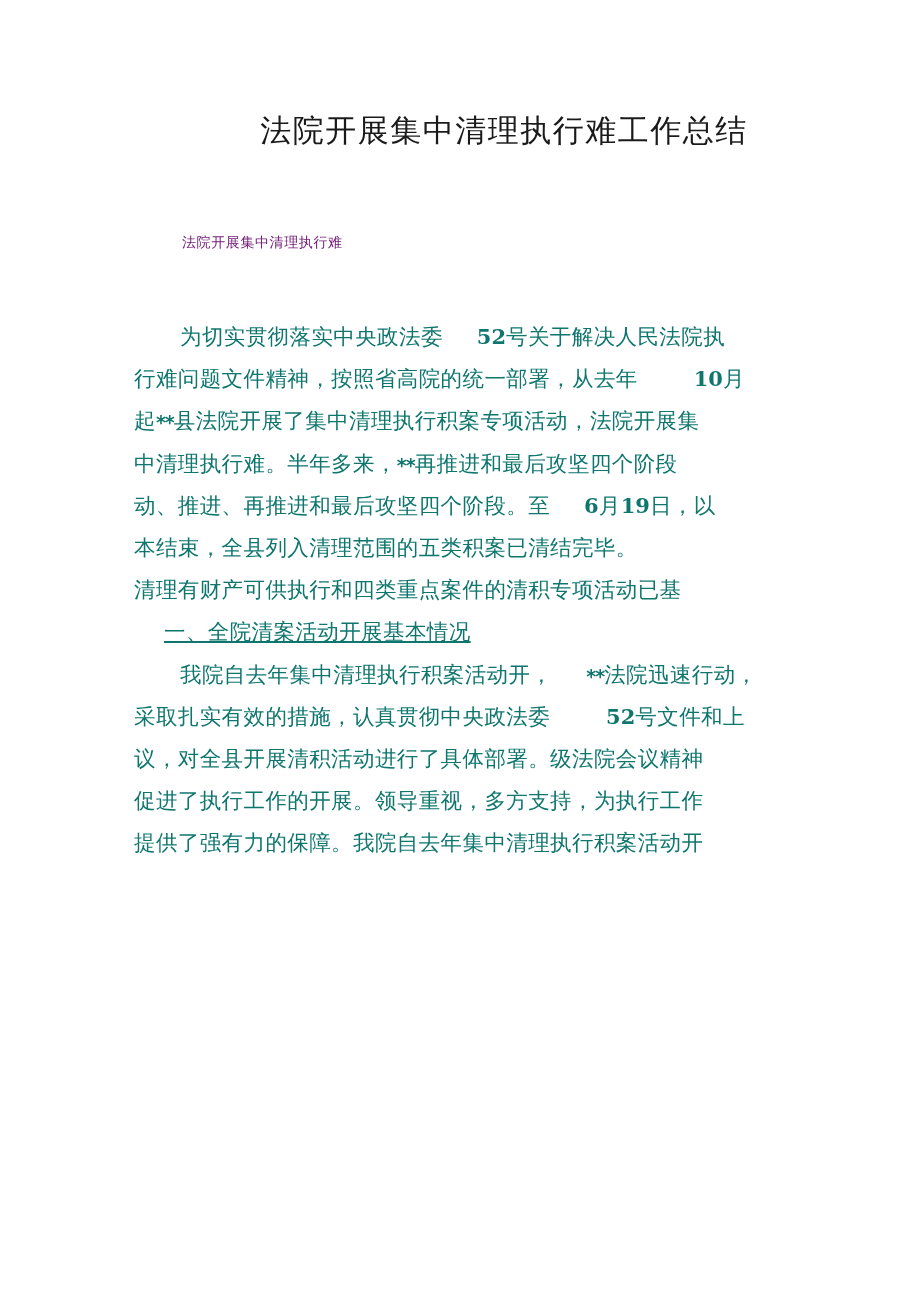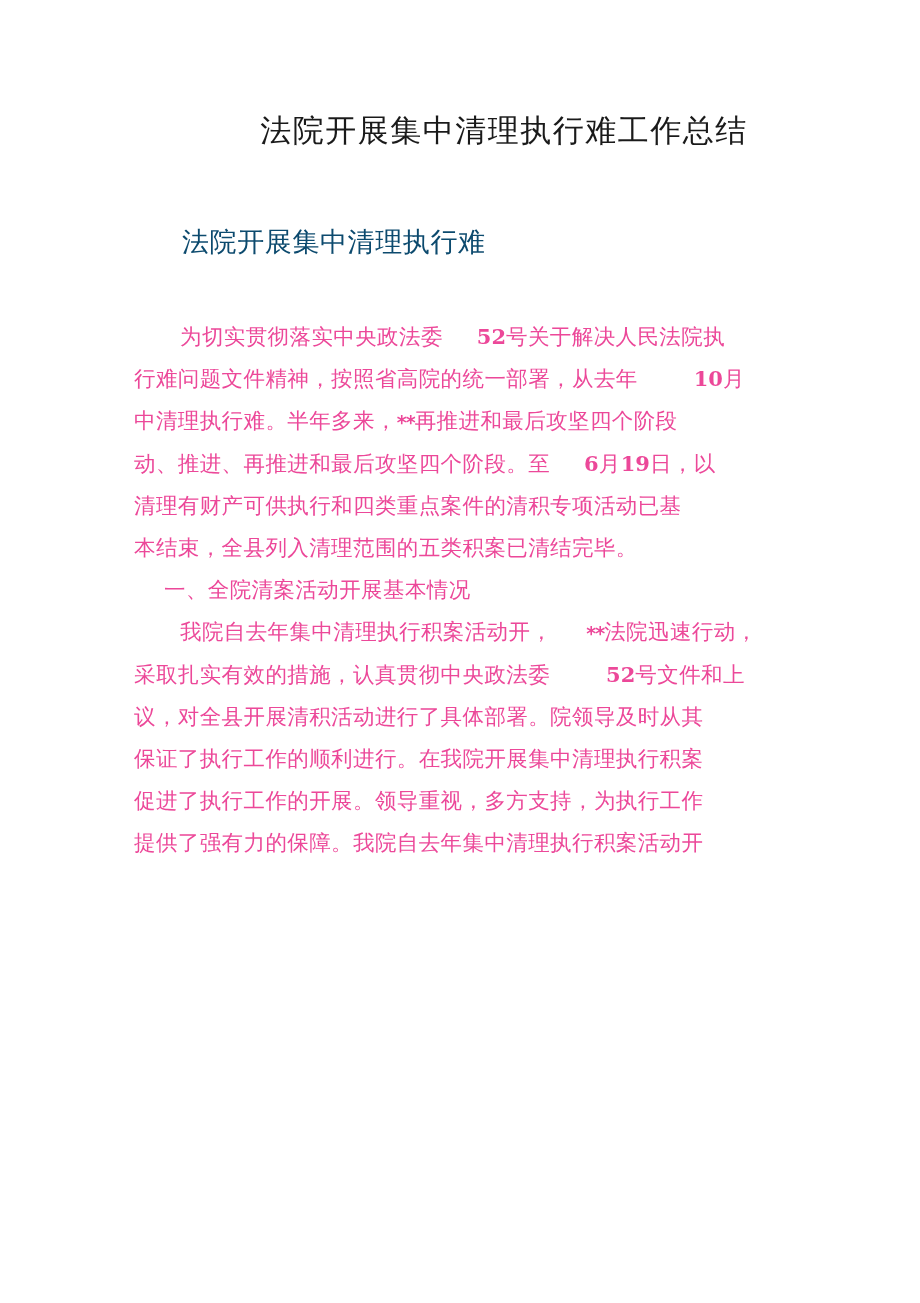--- a/index.html
+++ b/index.html
@@ -32,45 +32,45 @@
     color: #1a1a1a;
     white-space: pre;
     padding-left: 44px;
   }
   .doc-subtitle {
     position: absolute;
     left: 134px;
     top: 226px;
     width: 620px;
     font-family: "DejaVu Serif", serif;
-    font-size: 27px;
+    font-size: 14px;
     line-height: 32px;
     letter-spacing: 0.6px;
-    color: #0c4a6e;
+    color: #701a75;
     text-indent: 48px;
     white-space: pre;
   }
   .body-block {
     position: absolute;
     left: 134px;
     top: 316px;
     width: 618px;
   }
   .line {
     font-family: "DejaVu Serif", serif;
     font-size: 21.5px;
     line-height: 42.2px;
     height: 42.2px;
     letter-spacing: 0.4px;
-    color: #ec4899;
+    color: #0f766e;
     white-space: pre;
     overflow: visible;
   }
   .line.indent2 { padding-left: 46px; }
-  .line.indent-head { padding-left: 30px; }
+  .line.indent-head { padding-left: 30px; text-decoration: underline; }
   .lat {
     font-family: "DejaVu Serif", serif;
     font-weight: bold;
     font-size: 21px;
     letter-spacing: 0;
   }
   .ast {
     font-family: "DejaVu Sans", sans-serif;
     font-weight: bold;
     font-size: 19px;
@@ -87,26 +87,26 @@
 
 <div id="page">
 
   <div class="doc-title">法院开展集中清理执行难工作总结</div>
 
   <div class="doc-subtitle">法院开展集中清理执行难</div>
 
   <div class="body-block" id="body-block">
       <div class="line indent2"><span>为切实贯彻落实中央政法委</span><span class="gap-md"></span><span class="lat">52</span><span>号关于解决人民法院执</span></div>
       <div class="line"><span>行难问题文件精神，按照省高院的统一部署，从去年</span><span class="gap-lg"></span><span class="lat">10</span><span>月</span></div>
+      <div class="line"><span>起</span><span class="ast">**</span><span>县法院开展了集中清理执行积案专项活动，法院开展集</span></div>
       <div class="line"><span>中清理执行难。半年多来，</span><span class="ast">**</span><span>再推进和最后攻坚四个阶段</span></div>
       <div class="line"><span>动、推进、再推进和最后攻坚四个阶段。至</span><span class="gap-md"></span><span class="lat">6</span><span>月</span><span class="lat">19</span><span>日，以</span></div>
+      <div class="line"><span>本结束，全县列入清理范围的五类积案已清结完毕。</span></div>
       <div class="line"><span>清理有财产可供执行和四类重点案件的清积专项活动已基</span></div>
-      <div class="line"><span>本结束，全县列入清理范围的五类积案已清结完毕。</span></div>
       <div class="line indent-head"><span>一、全院清案活动开展基本情况</span></div>
       <div class="line indent2"><span>我院自去年集中清理执行积案活动开，</span><span class="gap-md"></span><span class="ast">**</span><span>法院迅速行动，</span></div>
       <div class="line"><span>采取扎实有效的措施，认真贯彻中央政法委</span><span class="gap-lg"></span><span class="lat">52</span><span>号文件和上</span></div>
-      <div class="line"><span>议，对全县开展清积活动进行了具体部署。院领导及时从其</span></div>
-      <div class="line"><span>保证了执行工作的顺利进行。在我院开展集中清理执行积案</span></div>
+      <div class="line"><span>议，对全县开展清积活动进行了具体部署。级法院会议精神</span></div>
       <div class="line"><span>促进了执行工作的开展。领导重视，多方支持，为执行工作</span></div>
       <div class="line"><span>提供了强有力的保障。我院自去年集中清理执行积案活动开</span></div>
     </div>
 
 </div>
 
 </body></html>

